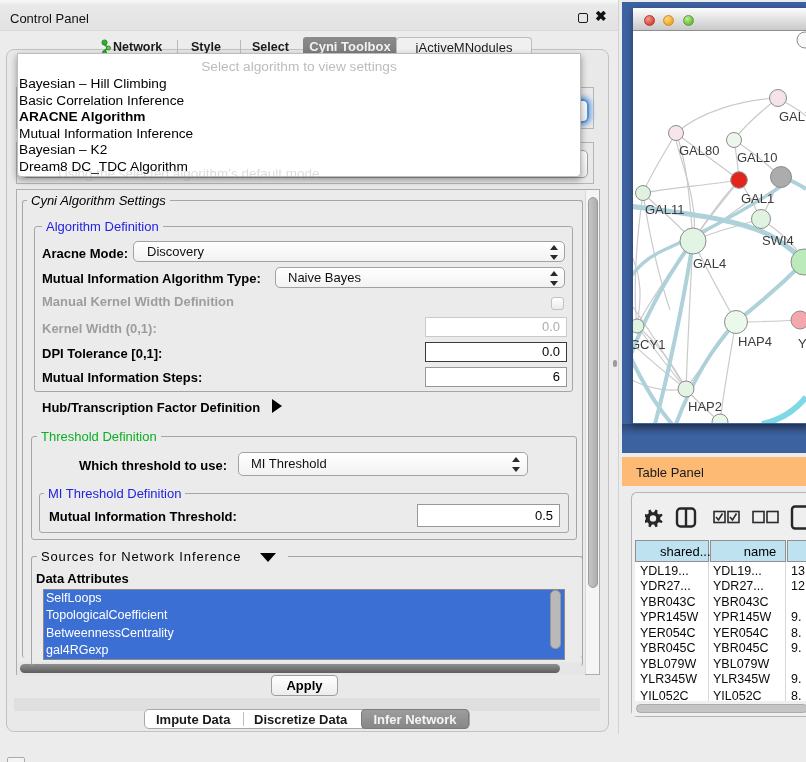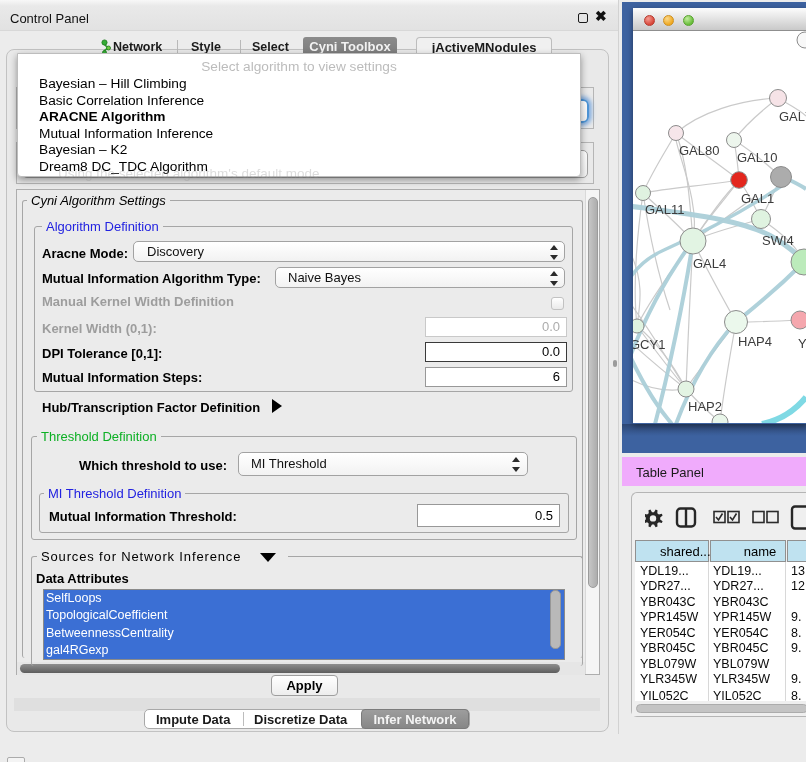--- a/index.html
+++ b/index.html
@@ -11,34 +11,34 @@
 #titlebar { position:absolute; left:0; top:0; width:619px; height:31px;
   background:linear-gradient(#F8F8F8, #E9E9E9 20%, #E2E2E2); border-bottom:1px solid #D8D8D8;}
 #titlebar .t { position:absolute; left:10px; top:11px; font-size:13px; color:#111; }
 #btn-sq { position:absolute; left:578px; top:13px; width:10px; height:10px; border:1.6px solid #1A1A1A; border-radius:2px; }
 #btn-x { position:absolute; left:595px; top:8px; font-size:14px; font-weight:bold; color:#111; }
 #outerbox { position:absolute; left:6px; top:49px; width:603px; height:683px; background:#E9E9E9; border:1px solid #C2C2C2; border-radius:8px; }
 
 .ttab { position:absolute; top:38px; height:19px; font-size:12.5px; font-weight:bold; color:#1B1B1B; line-height:19px; }
 .tsep { position:absolute; top:40px; height:15px; width:1px; background:#B9B9B9; }
 #tab-cyni { position:absolute; left:303px; top:37px; width:94px; height:20px; background:linear-gradient(#8B8B8B,#7A7A7A); border-radius:3px 3px 0 0; color:#F2F2F2; font-size:13px; font-weight:600; text-align:center; line-height:20px; }
-#tab-jan { position:absolute; left:416px; top:37px; width:136px; height:20px; background:#F0F0F0; border:1px solid #BDBDBD; border-bottom:none; border-radius:4px 4px 0 0; color:#1B1B1B; font-size:13px; font-weight:700; text-align:center; line-height:19px; }
+#tab-jan { position:absolute; left:396px; top:37px; width:136px; height:20px; background:#F0F0F0; border:1px solid #BDBDBD; border-bottom:none; border-radius:4px 4px 0 0; color:#1B1B1B; font-size:13px; font-weight:400; text-align:center; line-height:19px; }
 
 .panelbox { position:absolute; left:16px; width:578px; border:1px solid #B5B5B5; background:#E9E9E9; }
 .combo { position:absolute; background:linear-gradient(#FFFFFF,#F2F2F2); border:1px solid #A2A2A2; border-radius:5px; font-size:13px; color:#111; }
 .updn { position:absolute; width:8px; height:15px; }
 .updn:before { content:""; position:absolute; left:0; top:0;
   border-left:4px solid transparent; border-right:4px solid transparent; border-bottom:5px solid #2A2A2A; }
 .updn:after { content:""; position:absolute; left:0; bottom:0;
   border-left:4px solid transparent; border-right:4px solid transparent; border-top:5px solid #2A2A2A; }
 
 #popup { position:absolute; left:17px; top:53px; width:564px; height:124px; background:#FFFFFF;
   border:1px solid #BDBDBD; border-radius:0 0 4px 4px; box-shadow:0 3px 7px rgba(0,0,0,0.38); }
 #popup .hint { position:absolute; left:0; right:0; top:5px; text-align:center; color:#BCBCBC; font-size:13.7px; }
-#popup .it { position:absolute; left:1px; font-size:13.7px; color:#000; white-space:nowrap;padding-left:20px; }
+#popup .it { position:absolute; left:1px; font-size:13.7px; color:#000; white-space:nowrap; }
 
 #viewport { position:absolute; left:16px; top:189px; width:584px; height:486px; border:1px solid #ADADAD; background:#EBEBEB; }
 #vsb-track { position:absolute; left:585px; top:190px; width:14px; height:484px; background:#F5F5F5; border-left:1px solid #D9D9D9; }
 #vsb-thumb { position:absolute; left:587.5px; top:197px; width:10px; height:391px; border-radius:5px; background:linear-gradient(90deg,#C6C6C6,#ADADAD); border:1px solid #9B9B9B; }
 #hsb-track { position:absolute; left:17px; top:662px; width:568px; height:13px; background:#E6E6E6; }
 #hsb-thumb { position:absolute; left:20px; top:664px; width:540px; height:9px; border-radius:4.5px; background:linear-gradient(#8F8F8F,#5E5E5E); }
 
 .fs { position:absolute; border:1px solid #A6A6A6; border-radius:3px; }
 .legend { position:absolute; font-size:13px; background:#EBEBEB; padding:0 4px; white-space:nowrap; }
 .lbl { position:absolute; font-size:13px; font-weight:bold; color:#000; white-space:nowrap; }
@@ -51,21 +51,21 @@
 .btab { position:absolute; top:712px; font-size:13px; font-weight:600; color:#1A1A1A;text-align:center; }
 #btab-sel { position:absolute; left:361px; top:709px; width:108px; height:20px; background:linear-gradient(#9D9D9D,#878787); border:1px solid #7B7B7B; border-radius:4px; color:#F4F4F4; font-size:13px; font-weight:600; text-align:center; line-height:19px; }
 #corner-ico { position:absolute; left:7px; top:757px; width:18px; height:10px; background:#F4F4F4; border:1px solid #ABABAB; border-radius:2px; }
 
 #netbg { position:absolute; left:622px; top:2px; width:184px; height:451px; background:#3D62A0; }
 #netwin { position:absolute; left:633px; top:8px; width:173px; height:416px; box-shadow:0 2px 6px rgba(0,0,0,0.45); }
 #nettitle { position:absolute; left:633px; top:8px; width:173px; height:23px; background:linear-gradient(#FCFCFC,#C9C9C9); border-bottom:1px solid #8F8F8F; }
 .tl { position:absolute; width:11px; height:11px; border-radius:50%; top:15px; }
 #netcanvas { position:absolute; left:633px; top:31px; width:173px; height:392px; background:#FFF; overflow:hidden; }
 
-#tpbar { position:absolute; left:622px; top:457px; width:184px; height:29px; background:#f0abfc; }
+#tpbar { position:absolute; left:622px; top:457px; width:184px; height:29px; background:#fdba74; }
 #tpbar .t { position:absolute; left:14px; top:8px; font-size:13px; color:#1A1A1A; }
 #tablebox { position:absolute; left:631px; top:492px; width:175px; height:225px; background:#EFEFEF; border:1px solid #B5B5B5; border-radius:6px 0 0 6px; border-right:none; }
 .hcell { position:absolute; top:540px; height:22px; background:#BFE2F0; border:1px solid #909090; font-size:13px; color:#000; text-align:center; line-height:21px;padding-left:24px; }
 .trow { position:absolute; font-size:12.5px; color:#0A0A0A; white-space:nowrap; }
 #tbl-hsb { position:absolute; left:636px; top:704px; width:172px; height:9px; background:#C4C4C4; border:1px solid #ACACAC; border-radius:5px; }
 </style>
 </head>
 <body>
 
 <div id="cpanel"></div>

